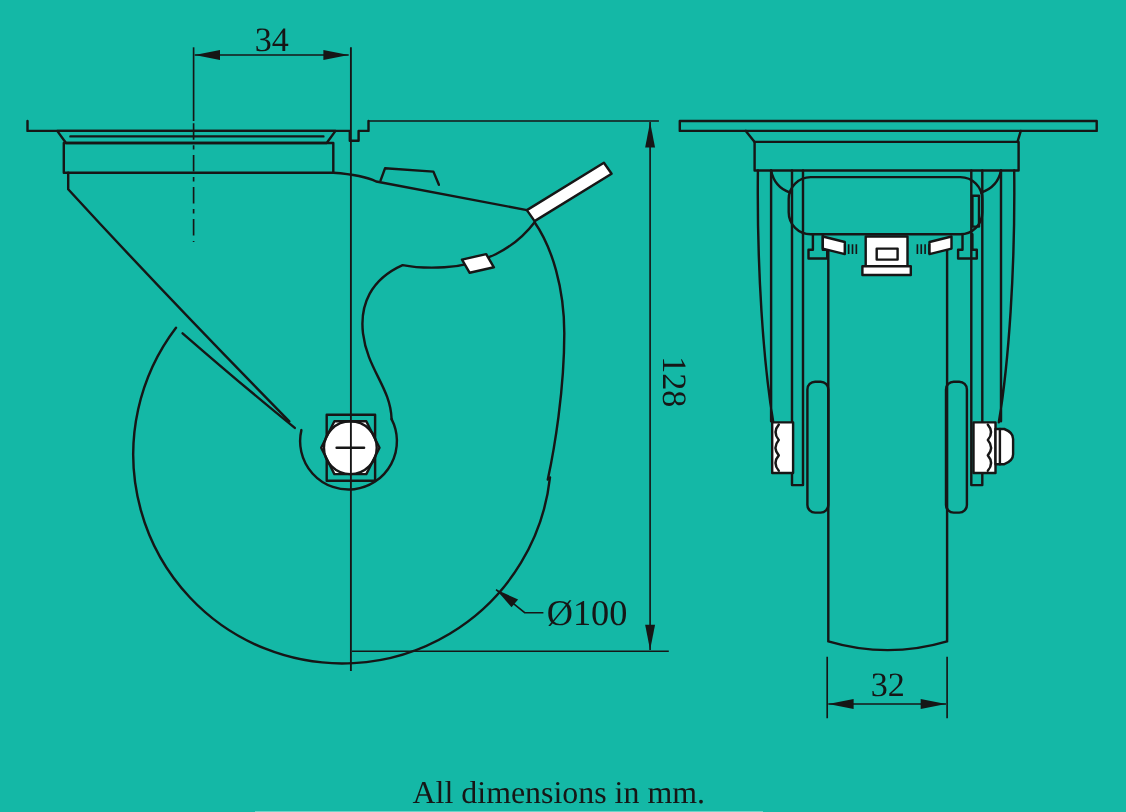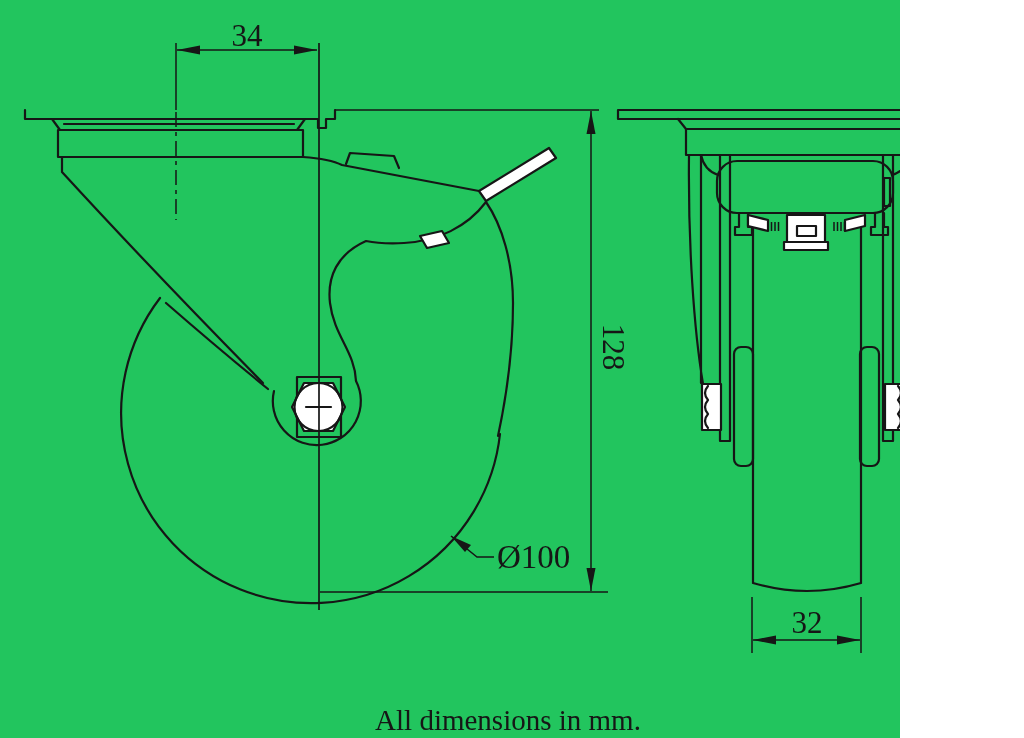--- a/index.html
+++ b/index.html
@@ -1,16 +1,16 @@
 <!DOCTYPE html>
 <html><head>
 <meta charset="utf-8">
 <style>
   html,body{margin:0;padding:0;background:#ffffff;}
-  .frame{position:relative;width:900px;height:738px;background:#22c55e;overflow:hidden;
+  .frame{position:relative;width:1024px;height:738px;background:#14b8a6;overflow:hidden;
          font-family:"Liberation Serif","DejaVu Serif",serif;}
   svg{position:absolute;left:0;top:0;}
   .ln{fill:none;stroke:#161616;stroke-width:2.2;stroke-linecap:round;stroke-linejoin:round;}
   .lnw{fill:#ffffff;stroke:#161616;stroke-width:2.2;stroke-linejoin:round;}
   .thin{fill:none;stroke:#161616;stroke-width:1.5;stroke-linecap:butt;}
   .cl{fill:none;stroke:#161616;stroke-width:1.7;}
   .arrow{fill:#161616;stroke:none;}
   .dimtext{fill:#161616;font-family:"Liberation Serif","DejaVu Serif",serif;font-size:31px;}
   .captext{fill:#161616;font-family:"Liberation Serif","DejaVu Serif",serif;font-size:29px;}
 </style>

